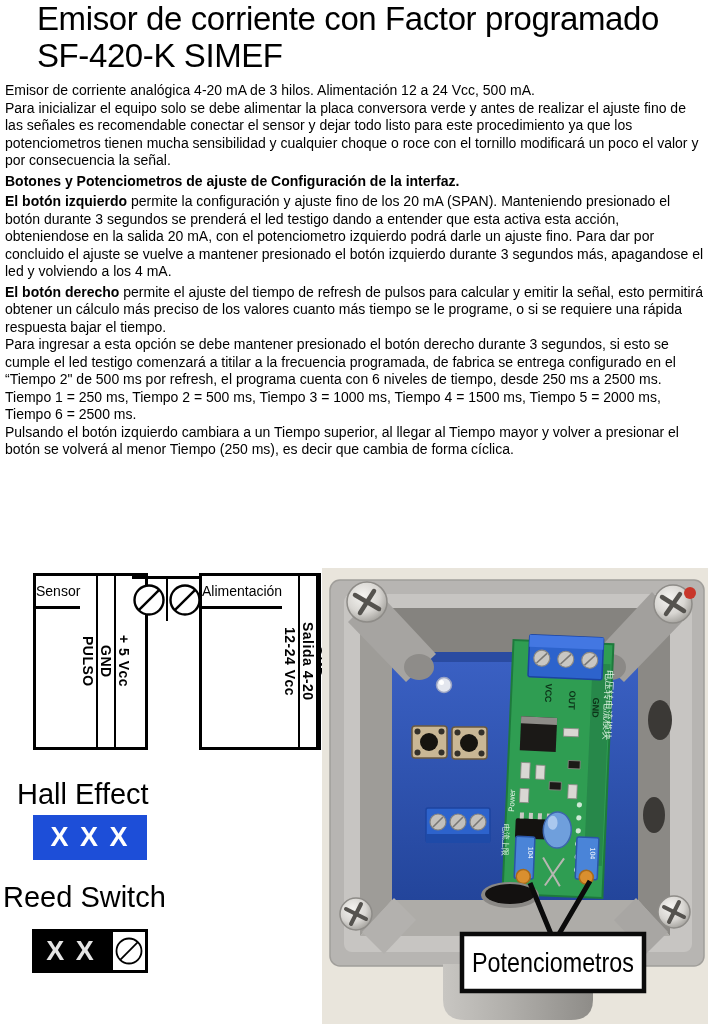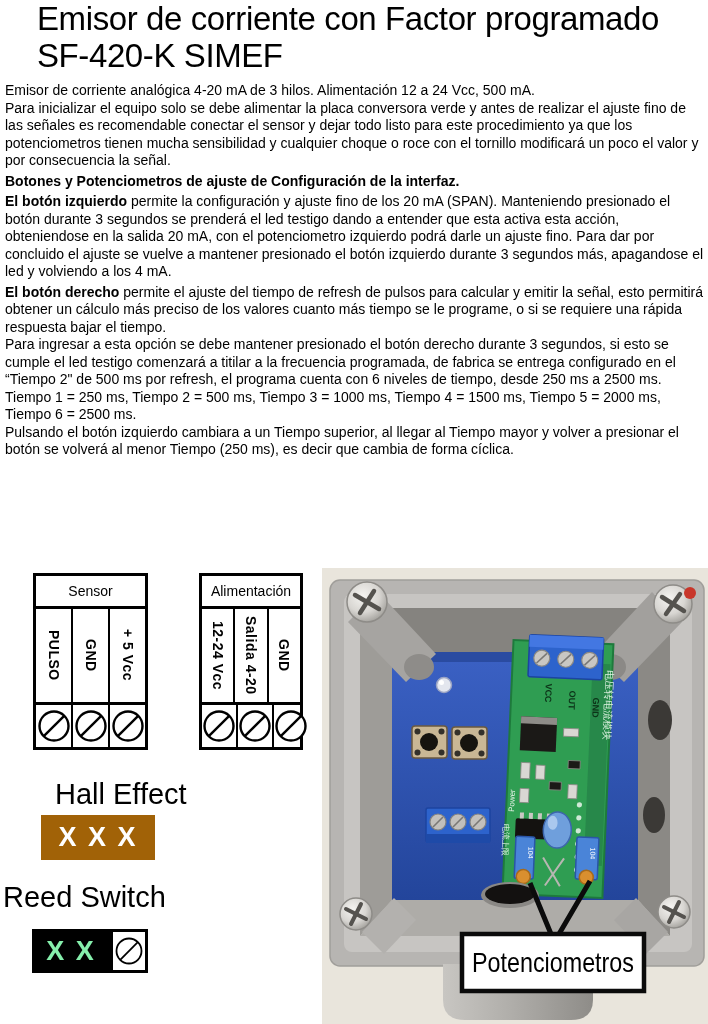--- a/index.html
+++ b/index.html
@@ -21,47 +21,47 @@
   .section-heading { font-weight:bold; margin-top:16px; }
   .block2 { margin-top:15px; }
   .block3 { margin-top:13px; }
   .important-line { font-weight:bold; font-size:15.5px; margin-top:5px; letter-spacing:-0.2px; }
   b { font-weight:bold; }
 
   
   .conn {
     position:absolute; top:573px; width:115px; height:177px;
     border:3px solid #000; box-sizing:border-box; background:#fff;
-    display:flex; flex-direction:column;
+    display:flex; 
   }
   .conn-sensor { left:33px; }
-  .conn-power  { left:199px; width:104px; }
+  .conn-power  { left:199px; width:122px; }
   .conn-title {
     height:30px; flex:none; border-bottom:3px solid #000;
     display:flex; align-items:center; justify-content:center; font-size:14px;
   }
   .conn-cells { flex:1; display:flex; }
   .conn-cell { flex:1; border-right:2px solid #000; display:flex; align-items:center; justify-content:center; overflow:hidden; }
   .conn-cell:last-child { border-right:none; }
   .vlabel { writing-mode:vertical-rl; font-weight:bold; font-size:14px; white-space:nowrap; letter-spacing:0.5px; }
   .conn-screws { height:42px; flex:none; border-top:3px solid #000; display:flex; }
   .screw-cell { flex:1; border-right:2px solid #000; display:flex; align-items:center; justify-content:center; }
   .screw-cell:last-child { border-right:none; }
 
   
-  .hall-label { position:absolute; left:17px; top:778px; font-size:29px;margin-left:38px; }
+  .hall-label { position:absolute; left:17px; top:778px; font-size:29px; }
   .hall-box {
     position:absolute; left:33px; top:815px; width:114px; height:45px;
-    background:#a16207; color:#fff; display:flex; align-items:center; justify-content:center;
-    font-weight:bold; font-size:27px; letter-spacing:2px;margin-left:8px;
+    background:#1d4ed8; color:#fff; display:flex; align-items:center; justify-content:center;
+    font-weight:bold; font-size:27px; letter-spacing:2px;
   }
   .reed-label { position:absolute; left:3px; top:881px; font-size:29px; }
   .reed-box { position:absolute; left:32px; top:929px; height:44px; display:flex; }
   .reed-black {
-    width:78px; background:#000; color:#86efac;
+    width:78px; background:#000; color:#e5e5e5;
     display:flex; align-items:center; justify-content:center;
     font-weight:bold; font-size:27px; letter-spacing:2px;
   }
   .reed-white {
     width:38px; background:#fff; border:3px solid #000; box-sizing:border-box;
     display:flex; align-items:center; justify-content:center;
   }
 
   
   .photo { position:absolute; left:322px; top:568px; width:386px; height:456px; }

